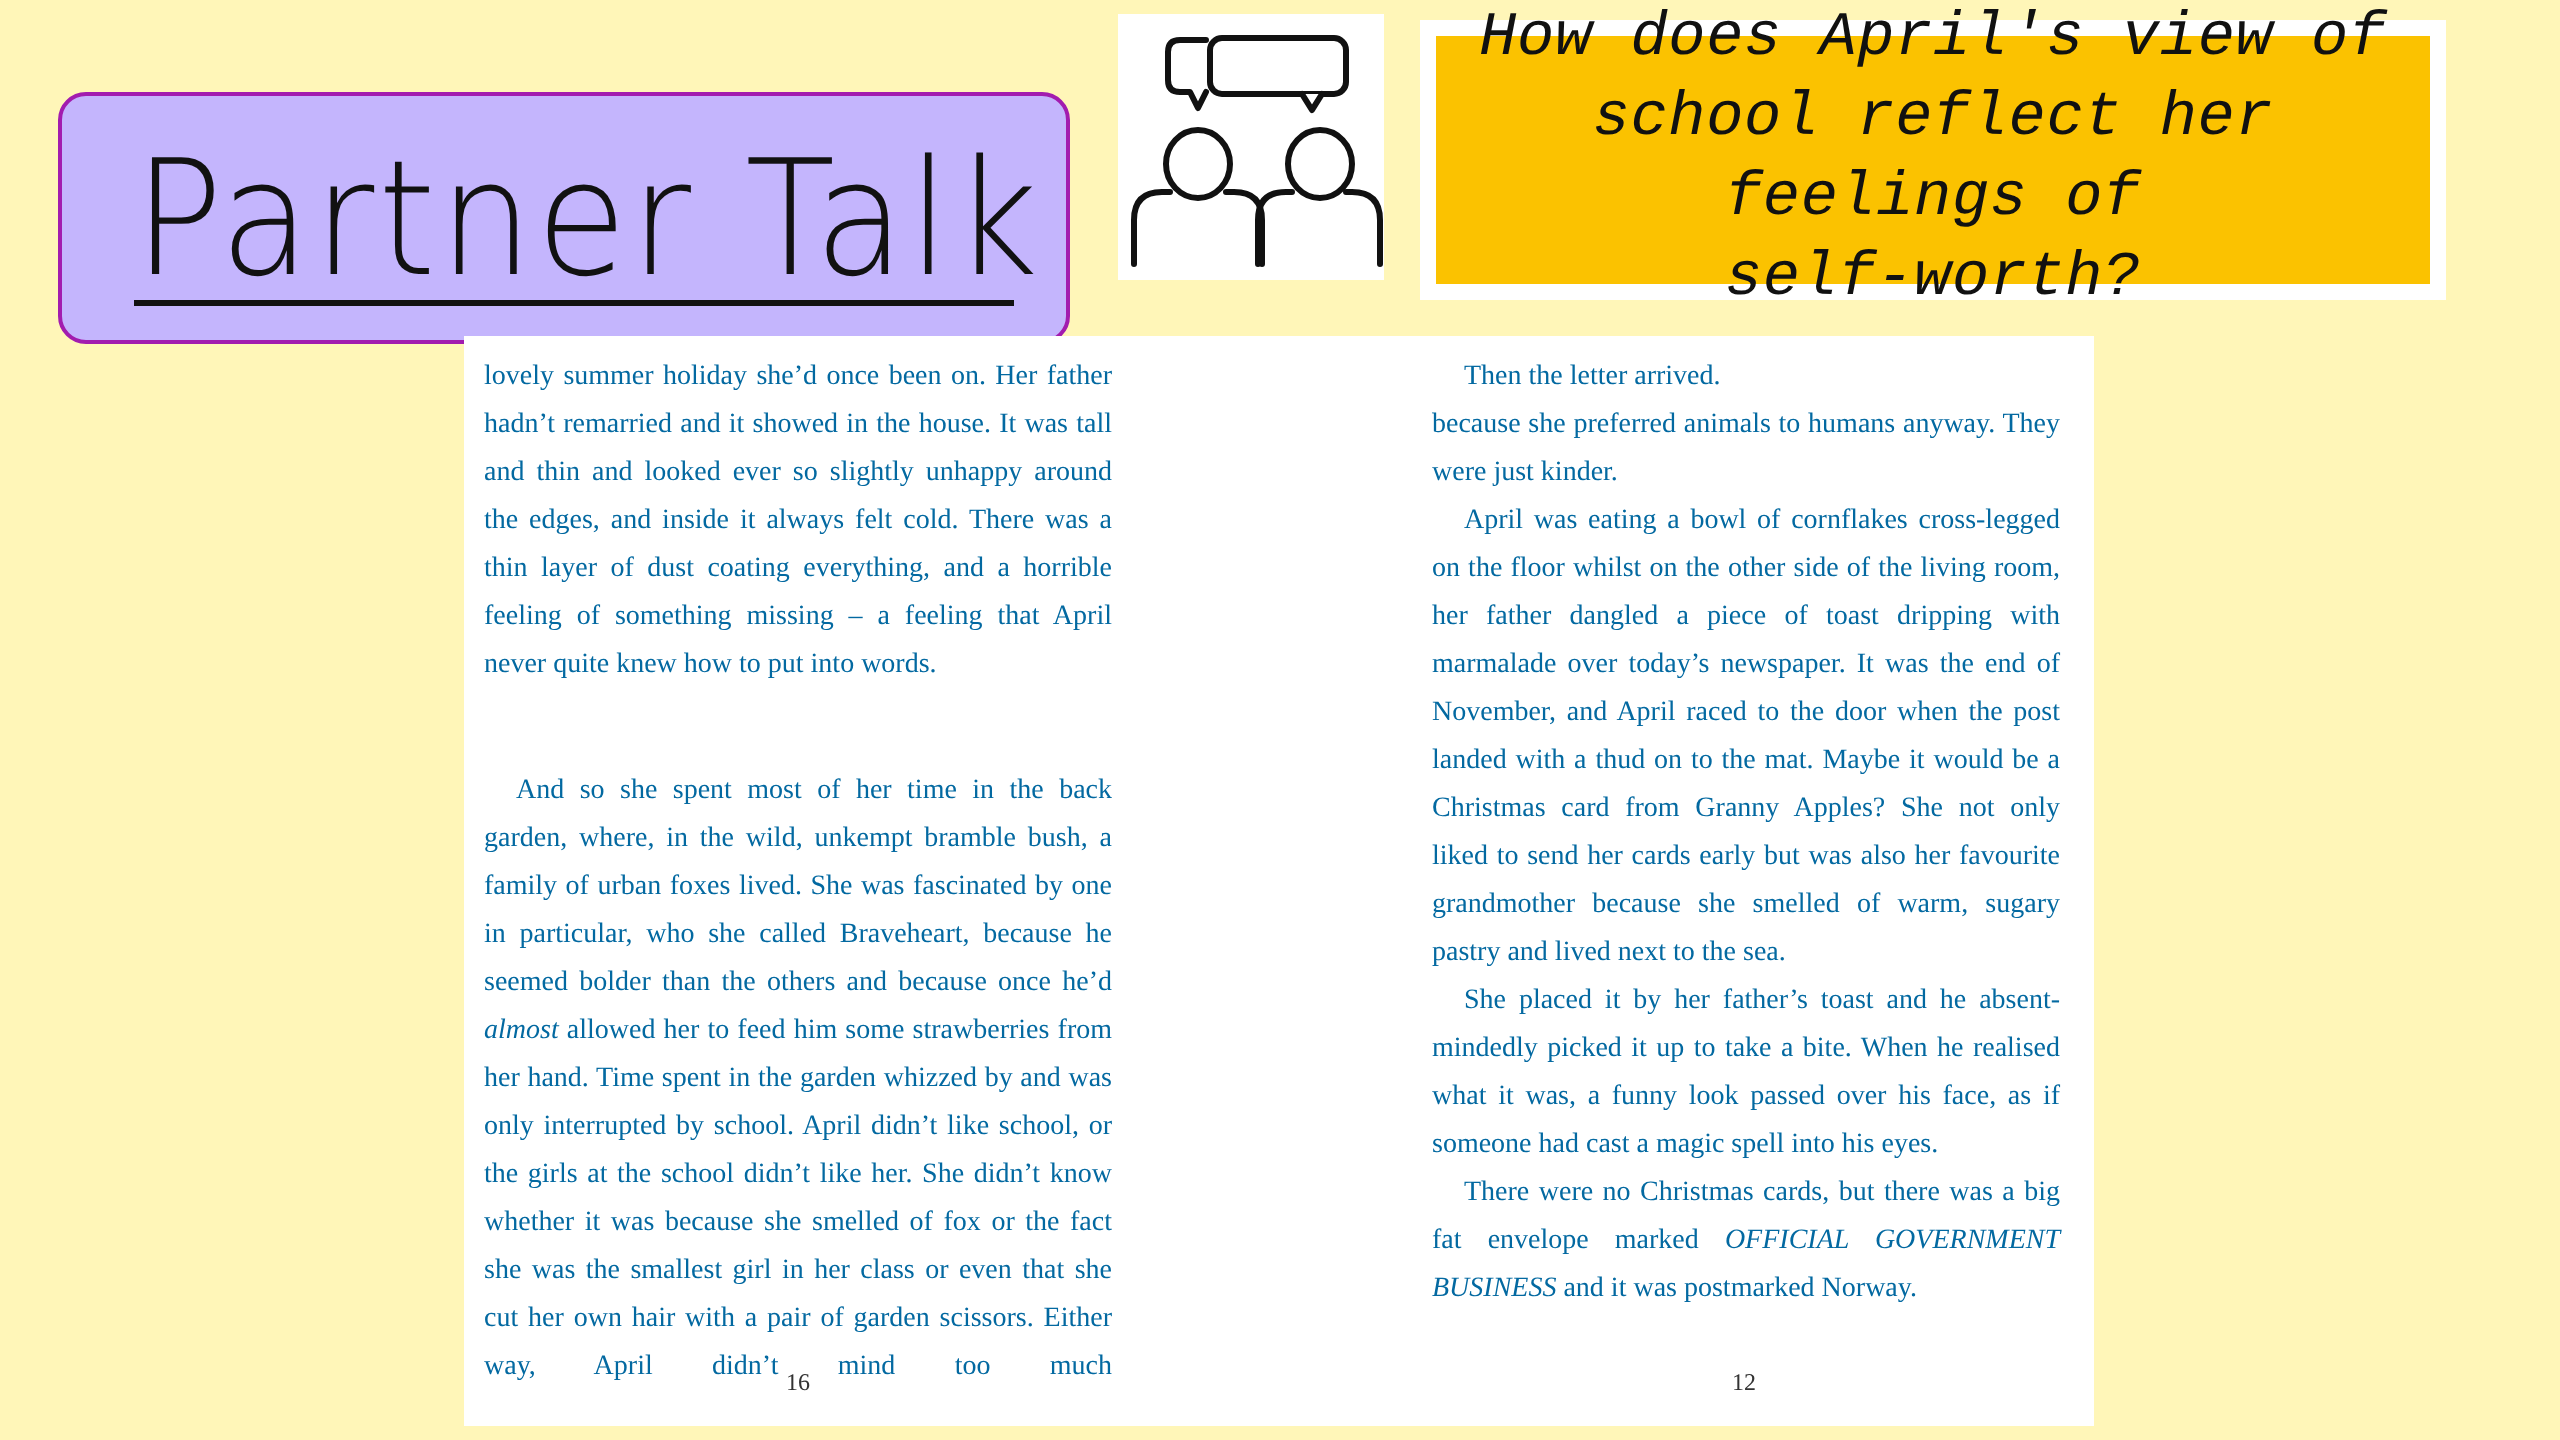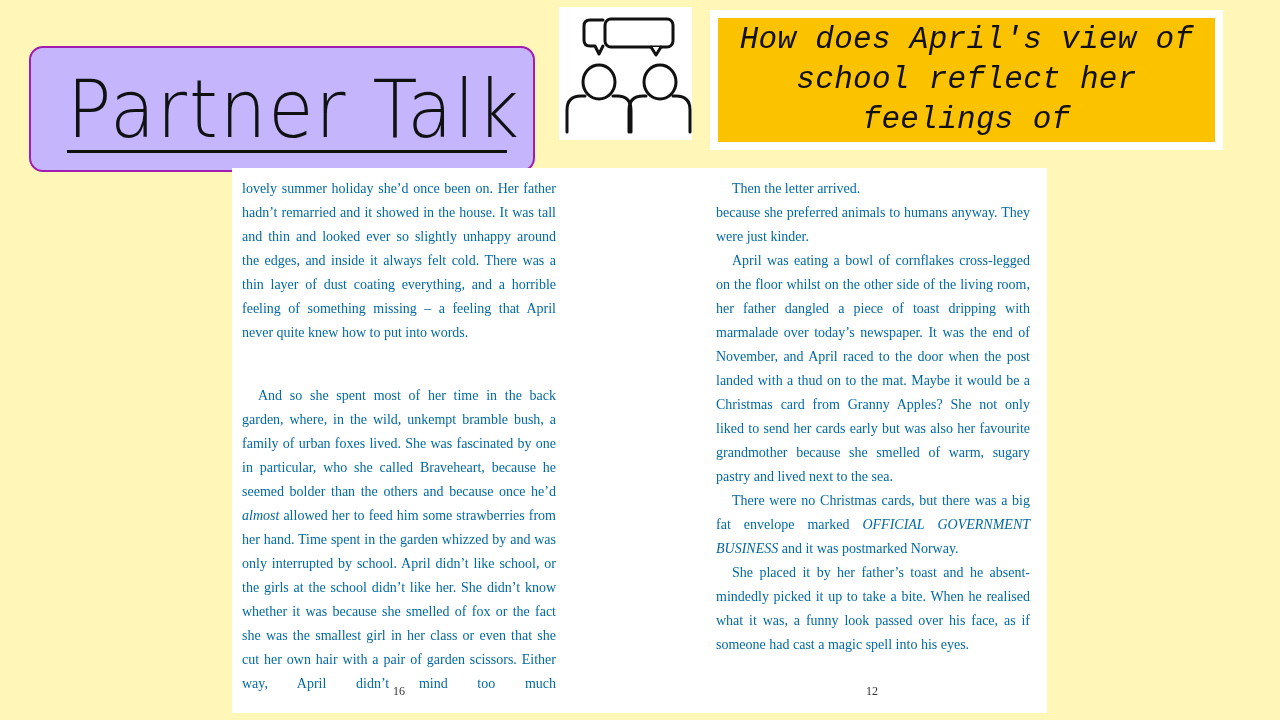--- a/index.html
+++ b/index.html
@@ -110,31 +110,32 @@
       <path d="M131 125 V103 q0 -14 -14 -14 h-3"></path>
     </g>
   </svg>
 </div>
 
 <div class="question-outer">
   <div class="question-inner">
     <p class="question-text">
       <span>How does April's view of</span><br>
       <span>school reflect her feelings of</span><br>
+      <span>self-worth?</span>
     </p>
   </div>
 </div>
 
 <div class="book">
   <div class="page left">
       <p class="para"><span>lovely summer holiday she’d once been on. Her father hadn’t remarried and it showed in the house. It was tall and thin and looked ever so slightly unhappy around the edges, and inside it always felt cold. There was a thin layer of dust coating everything, and a horrible feeling of something missing – a feeling that April never quite knew how to put into words.</span></p>
       <p class="para indent no-last"><span>And so she spent most of her time in the back garden, where, in the wild, unkempt bramble bush, a family of urban foxes lived. She was fascinated by one in particular, who she called Braveheart, because he seemed bolder than the others and because once he’d </span><i>almost</i><span> allowed her to feed him some strawberries from her hand. Time spent in the garden whizzed by and was only interrupted by school. April didn’t like school, or the girls at the school didn’t like her. She didn’t know whether it was because she smelled of fox or the fact she was the smallest girl in her class or even that she cut her own hair with a pair of garden scissors. Either way, April didn’t mind too much</span></p>
     </div>
   <div class="page right">
       <p class="para indent"><span>Then the letter arrived.</span></p>
       <p class="para"><span>because she preferred animals to humans anyway. They were just kinder.</span></p>
       <p class="para indent"><span>April was eating a bowl of cornflakes cross-legged on the floor whilst on the other side of the living room, her father dangled a piece of toast dripping with marmalade over today’s newspaper. It was the end of November, and April raced to the door when the post landed with a thud on to the mat. Maybe it would be a Christmas card from Granny Apples? She not only liked to send her cards early but was also her favourite grandmother because she smelled of warm, sugary pastry and lived next to the sea.</span></p>
+      <p class="para indent"><span>She placed it by her father’s toast and he absent-mindedly picked it up to take a bite. When he realised what it was, a funny look passed over his face, as if someone had cast a magic spell into his eyes.</span></p>
       <p class="para indent"><span>There were no Christmas cards, but there was a big fat envelope marked </span><i>OFFICIAL GOVERNMENT BUSINESS</i><span> and it was postmarked Norway.</span></p>
-      <p class="para indent"><span>She placed it by her father’s toast and he absent-mindedly picked it up to take a bite. When he realised what it was, a funny look passed over his face, as if someone had cast a magic spell into his eyes.</span></p>
     </div>
   <div class="page-number left">16</div>
   <div class="page-number right">12</div>
 </div>
 
 </body></html>

